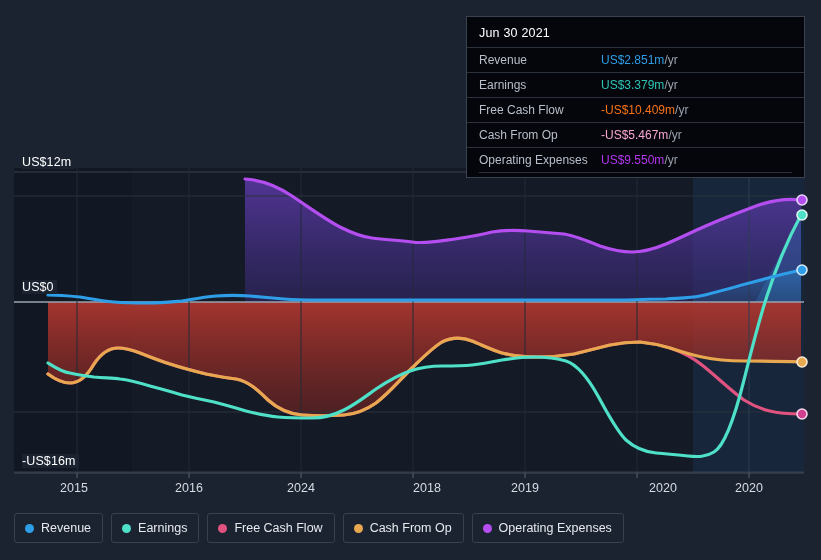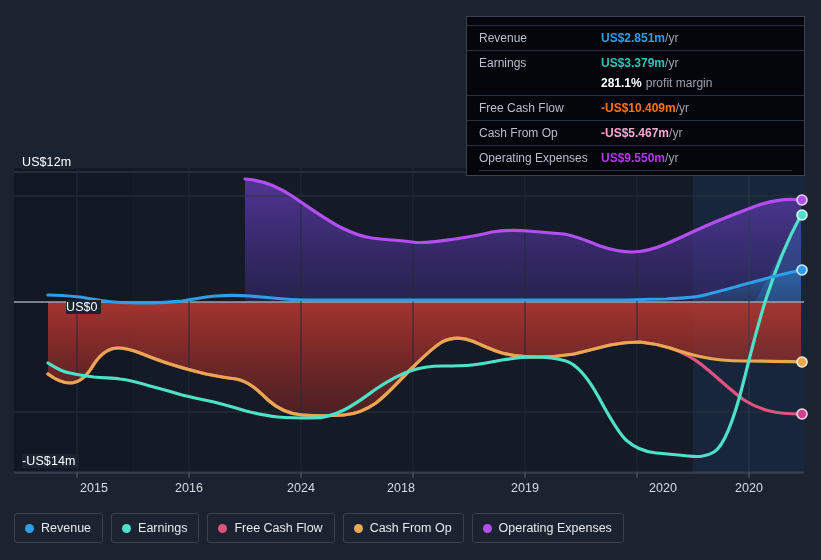--- a/index.html
+++ b/index.html
@@ -20,21 +20,21 @@
     position: absolute;
     color: #ffffff;
     font-size: 12.5px;
     letter-spacing: .1px;
     white-space: nowrap;
     background: #1b2330;
     padding: 0 3px 0 0;
     z-index: 6;
   }
   #y-top  { left: 22px; top: 155px; }
-  #y-zero { left: 22px; top: 300px; margin-left: 44px; }
+  #y-zero { left: 22px; top: 280px; }
   #y-bot  { left: 22px; top: 454px; }
 
   .x-label {
     position: absolute;
     top: 481px;
     color: #d7dbe3;
     font-size: 12.5px;
     transform: translateX(-50%);
     white-space: nowrap;
   }
@@ -63,21 +63,21 @@
     padding: 5px 12px 5px 12px;
     min-height: 17px;
   }
   .tt-row.noline { border-top: none; padding-top: 0; }
   .tt-key {
     color: #b9bfca;
     font-size: 12px;
     flex: 0 0 122px;
     white-space: nowrap;
   }
-  .tt-val { font-size: 12px; font-weight: bold; white-space: nowrap; }
+  .tt-val { font-size: 12px; font-weight: normal; white-space: nowrap; }
   .tt-unit { color: #9aa1ad; font-size: 12px; }
   .tt-sub-label { color: #9aa1ad; font-size: 12px; margin-left: 4px; }
   #tt-bottom-rule { border-top: 1px solid #2b323d; margin: 0 12px; height: 1px; }
 
   
   #legend {
     position: absolute;
     left: 14px; top: 513px;
     display: flex;
     gap: 8px;
@@ -216,50 +216,46 @@
       <line x1="189" y1="473" x2="189" y2="478" stroke="#5a6270" stroke-width="1"></line>
       <line x1="301" y1="473" x2="301" y2="478" stroke="#5a6270" stroke-width="1"></line>
       <line x1="413" y1="473" x2="413" y2="478" stroke="#5a6270" stroke-width="1"></line>
       <line x1="525" y1="473" x2="525" y2="478" stroke="#5a6270" stroke-width="1"></line>
       <line x1="637" y1="473" x2="637" y2="478" stroke="#5a6270" stroke-width="1"></line>
       <line x1="749" y1="473" x2="749" y2="478" stroke="#5a6270" stroke-width="1"></line>
     </svg>
 
     <div class="y-label" id="y-top">US$12m</div>
     <div class="y-label" id="y-zero">US$0</div>
-    <div class="y-label" id="y-bot">-US$14m</div>
-
-    <div class="x-label" style="left:94px">2015</div>
+    <div class="y-label" id="y-bot">-US$16m</div>
+
+    <div class="x-label" style="left:74px">2015</div>
     <div class="x-label" style="left:189px">2016</div>
     <div class="x-label" style="left:301px">2024</div>
-    <div class="x-label" style="left:401px">2018</div>
+    <div class="x-label" style="left:427px">2018</div>
     <div class="x-label" style="left:525px">2019</div>
     <div class="x-label" style="left:663px">2020</div>
     <div class="x-label" style="left:749px">2020</div>
   </div>
 
   <div id="tooltip">
+    <div id="tt-title">Jun 30 2021</div>
 
     <div class="tt-row">
       <span class="tt-key">Revenue</span>
       <span class="tt-val" style="color:#2f9ee8">US$2.851m</span>
       <span class="tt-unit">/yr</span>
     </div>
 
     <div class="tt-row">
       <span class="tt-key">Earnings</span>
       <span class="tt-val" style="color:#2ec4b6">US$3.379m</span>
       <span class="tt-unit">/yr</span>
     </div>
 
-    <div class="tt-row noline" style="padding-top:1px">
-      <span class="tt-key"></span>
-      <span class="tt-val" style="color:#ffffff">281.1%</span>
-      <span class="tt-sub-label">profit margin</span>
-    </div>
 
     <div class="tt-row">
       <span class="tt-key">Free Cash Flow</span>
       <span class="tt-val" style="color:#f97316">-US$10.409m</span>
       <span class="tt-unit">/yr</span>
     </div>
 
     <div class="tt-row">
       <span class="tt-key">Cash From Op</span>
       <span class="tt-val" style="color:#f9a8d4">-US$5.467m</span>

